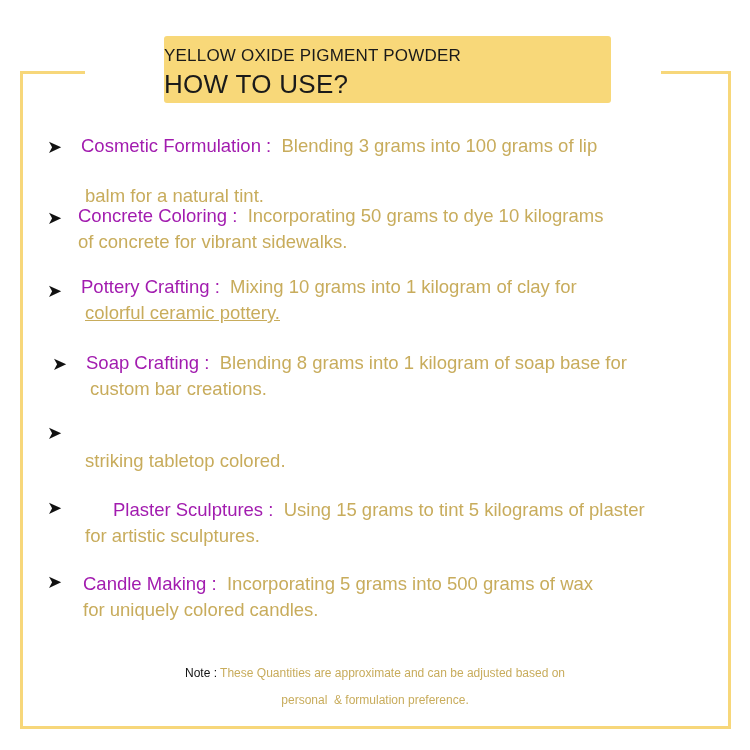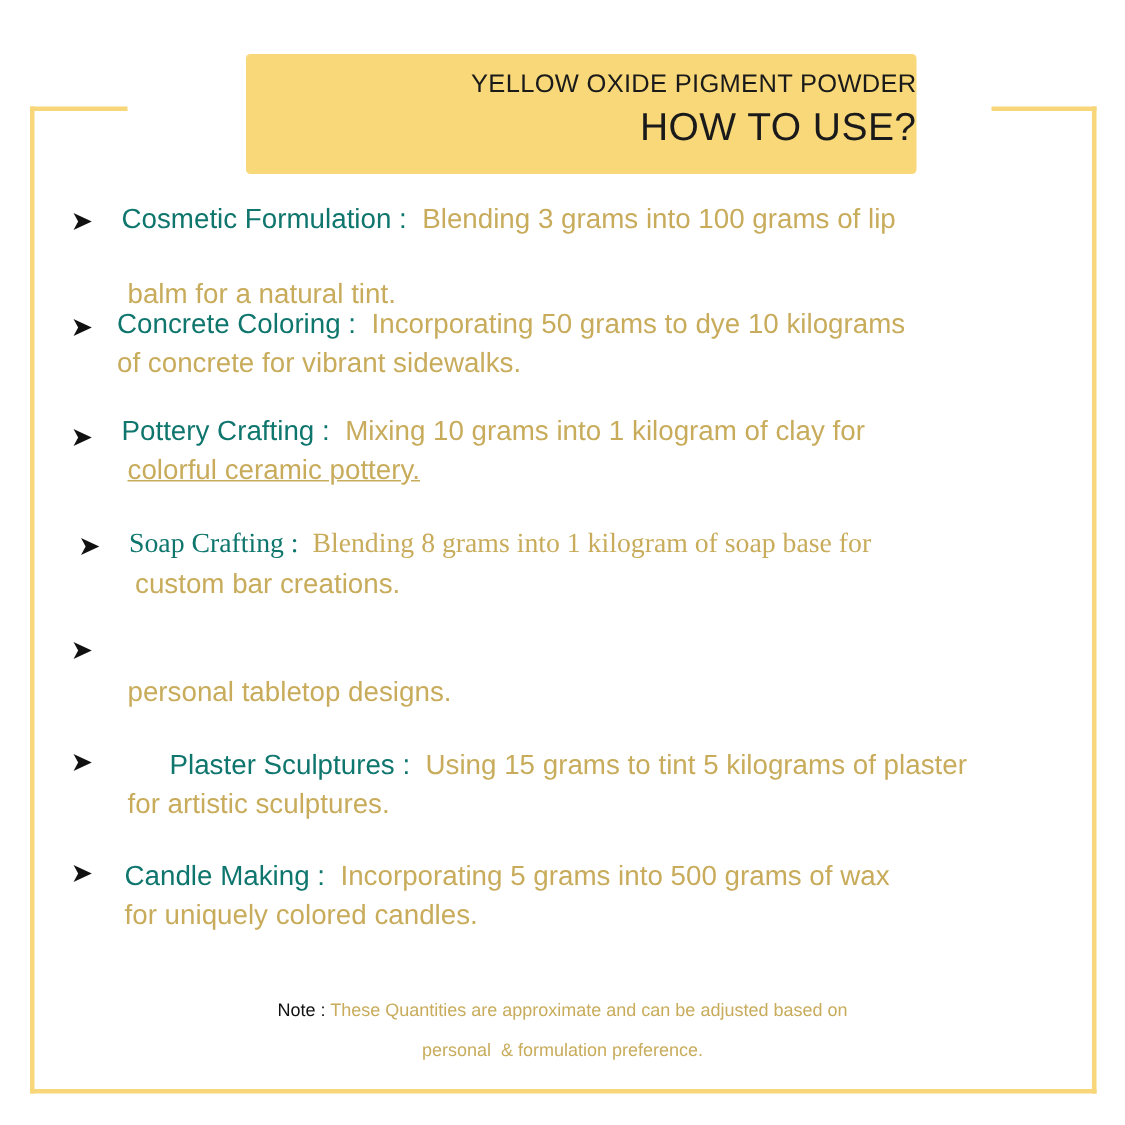--- a/index.html
+++ b/index.html
@@ -8,31 +8,31 @@
       position: relative; overflow: hidden;
       font-family: "Liberation Sans", "DejaVu Sans", sans-serif;
     }
     .frame-left { position: absolute; left: 20px; top: 71px; width: 3px; height: 658px; background: #f7d77a; }
     .frame-right { position: absolute; left: 728px; top: 71px; width: 3px; height: 658px; background: #f7d77a; }
     .frame-bottom { position: absolute; left: 20px; top: 726px; width: 711px; height: 3px; background: #f7d77a; }
     .frame-top-left { position: absolute; left: 20px; top: 71px; width: 65px; height: 3px; background: #f7d77a; }
     .frame-top-right { position: absolute; left: 661px; top: 71px; width: 70px; height: 3px; background: #f7d77a; }
 
     .header {
-      position: absolute; left: 164px; top: 36px; width: 447px; height: 80px;
+      position: absolute; left: 164px; top: 36px; width: 447px; height: 67px;
       background: #f8d879; border-radius: 3px;
-      text-align: right; color: #1a1a1a;
+      text-align: left; color: #1a1a1a;
     }
     .header .subtitle { font-size: 17px; margin-top: 10px; letter-spacing: 0.2px; }
     .header .title { font-size: 26px; margin-top: 3px; letter-spacing: 0.3px; }
 
     .item { position: absolute; font-size: 18.5px; line-height: 26px; }
     .item .arrow { position: absolute; left: 0; top: 0; font-size: 18px; color: #111; }
     .item .text { position: absolute; }
-    .item .label { color: #0f766e; }
+    .item .label { color: #a21caf; }
     .item .desc { color: #c8ac5c; }
 
     .note {
       position: absolute; left: 30px; top: 660px; width: 690px;
       text-align: center; font-size: 12px; line-height: 27px;
     }
     .note .label { color: #111; font-weight: normal; }
     .note .desc { color: #c8ac5c; }
   </style>
 </head>
@@ -71,30 +71,30 @@
   <span class="arrow" style="top:4px;">➤</span>
   <div class="text" style="left:34px; top:0;">
     <span class="label">Pottery Crafting :</span>&nbsp;
     <span class="desc">Mixing 10 grams into 1 kilogram of clay for</span>
   </div>
   <div class="text desc" style="left:38px; top:26px;text-decoration:underline;">colorful ceramic pottery.</div>
 </div>
 
 <div class="item" style="left:52px; top:350px; width:680px; height:56px;">
   <span class="arrow" style="top:1px;">➤</span>
-  <div class="text" style="left:34px; top:0;font-family:Liberation Serif, serif;">
+  <div class="text" style="left:34px; top:0;">
     <span class="label">Soap Crafting :</span>&nbsp;
     <span class="desc">Blending 8 grams into 1 kilogram of soap base for</span>
   </div>
   <div class="text desc" style="left:38px; top:26px;">custom bar creations.</div>
 </div>
 
 <div class="item" style="left:47px; top:422px; width:680px; height:56px;">
   <span class="arrow" style="top:-2px;">➤</span>
-  <div class="text desc" style="left:38px; top:26px;">personal tabletop designs.</div>
+  <div class="text desc" style="left:38px; top:26px;">striking tabletop colored.</div>
 </div>
 
 <div class="item" style="left:47px; top:497px; width:680px; height:56px;">
   <span class="arrow" style="top:-2px;">➤</span>
   <div class="text" style="left:34px; top:0;margin-left:32px;">
     <span class="label">Plaster Sculptures :</span>&nbsp;
     <span class="desc">Using 15 grams to tint 5 kilograms of plaster</span>
   </div>
   <div class="text desc" style="left:38px; top:26px;">for artistic sculptures.</div>
 </div>

